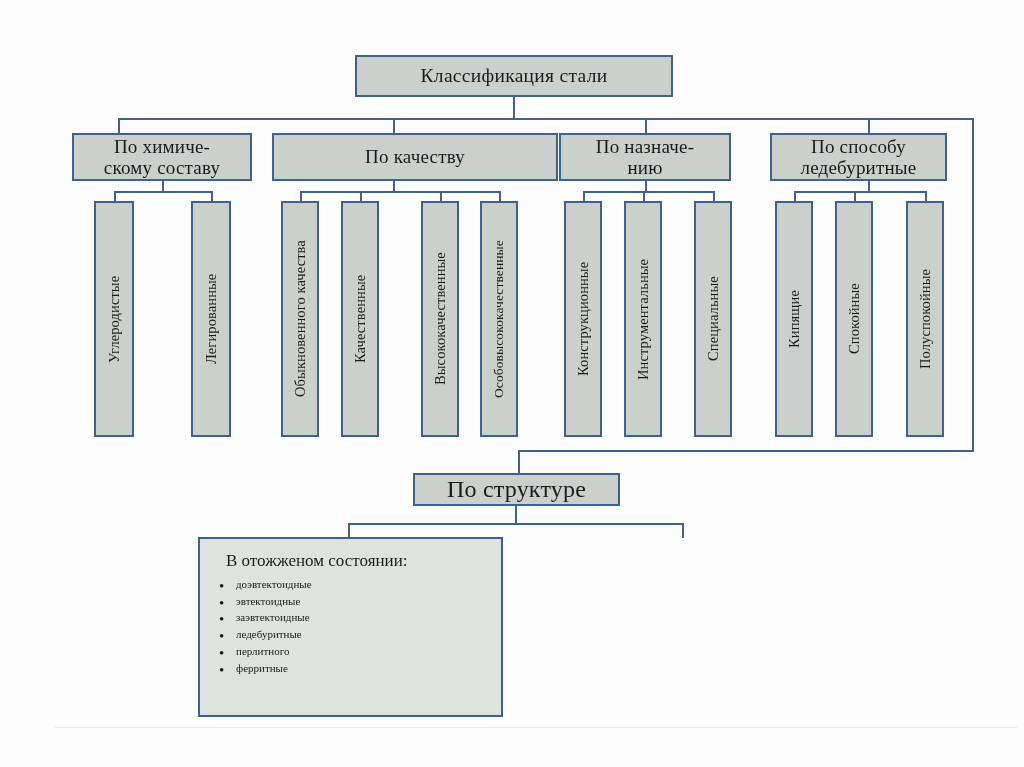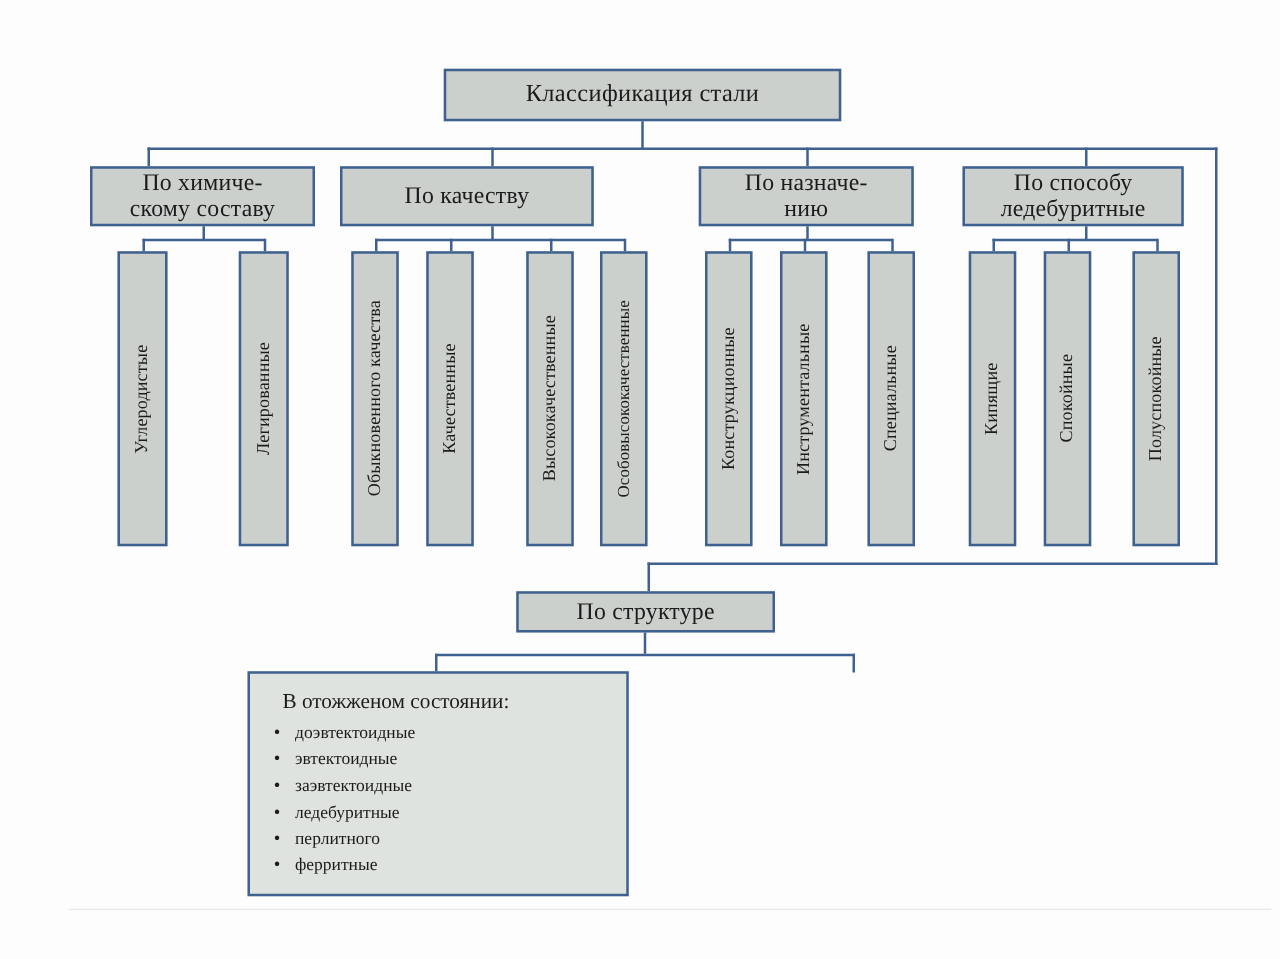--- a/index.html
+++ b/index.html
@@ -60,21 +60,21 @@
   }
   .listbox.left-list .lhead { text-align: left; padding-left: 12px; }
   .listbox ul {
     list-style: none;
     margin: 0; padding: 0;
   }
   .listbox li {
     position: relative;
     padding-left: 22px;
     line-height: 1.52;
-    font-size: 14px;
+    font-size: 11px;
   }
   .listbox li::before {
     content: "\2022";
     position: absolute;
     left: 5px; top: -1px;
     font-size: 15px;
   }
   .line {
     position: absolute;
     background: #3f6190;
@@ -119,21 +119,21 @@
   <div class="line v" style="left:114px; top:191px; height:11px;"></div>
   <div class="line v" style="left:211px; top:191px; height:11px;"></div>
 
   <div class="node vert" style="left:94px; top:201px; width:40px; height:236px;">
     <span>Углеродистые</span>
   </div>
   <div class="node vert" style="left:191px; top:201px; width:40px; height:236px;">
     <span>Легированные</span>
   </div>
 
-  <div class="node cat" style="left:272px; top:133px; width:203px; height:48px;text-align:right;">
+  <div class="node cat" style="left:272px; top:133px; width:286px; height:48px;text-align:right;">
     <span>По качеству</span>
   </div>
   <div class="line h" style="left:300px; top:191px; width:200px;"></div>
   <div class="line v" style="left:393px; top:181px; height:11px;"></div>
   <div class="line v" style="left:300px; top:191px; height:11px;"></div>
   <div class="line v" style="left:360px; top:191px; height:11px;"></div>
   <div class="line v" style="left:440px; top:191px; height:11px;"></div>
   <div class="line v" style="left:499px; top:191px; height:11px;"></div>
 
   <div class="node vert" style="left:281px; top:201px; width:38px; height:236px;">
@@ -182,21 +182,21 @@
   <div class="node vert" style="left:775px; top:201px; width:38px; height:236px;">
     <span>Кипящие</span>
   </div>
   <div class="node vert" style="left:835px; top:201px; width:38px; height:236px;">
     <span>Спокойные</span>
   </div>
   <div class="node vert" style="left:906px; top:201px; width:38px; height:236px;">
     <span>Полуспокойные</span>
   </div>
 
-  <div class="node cat" style="left:413px; top:473px; width:207px; height:33px; font-size:19px;">
+  <div class="node cat" style="left:413px; top:473px; width:207px; height:33px; font-size:24px;">
     <span>По структуре</span>
   </div>
   <div class="line v" style="left:515px; top:506px; height:17px;"></div>
   <div class="line h" style="left:348px; top:523px; width:336px;"></div>
   <div class="line v" style="left:348px; top:523px; height:15px;"></div>
   <div class="line v" style="left:682px; top:523px; height:15px;"></div>
 
   <div class="node listbox left-list" style="left:198px; top:537px; width:305px; height:180px;">
     <span class="lhead" style="white-space:pre-line;font-family:Liberation Serif, serif;">В отожженом состоянии:</span>
     <ul>

